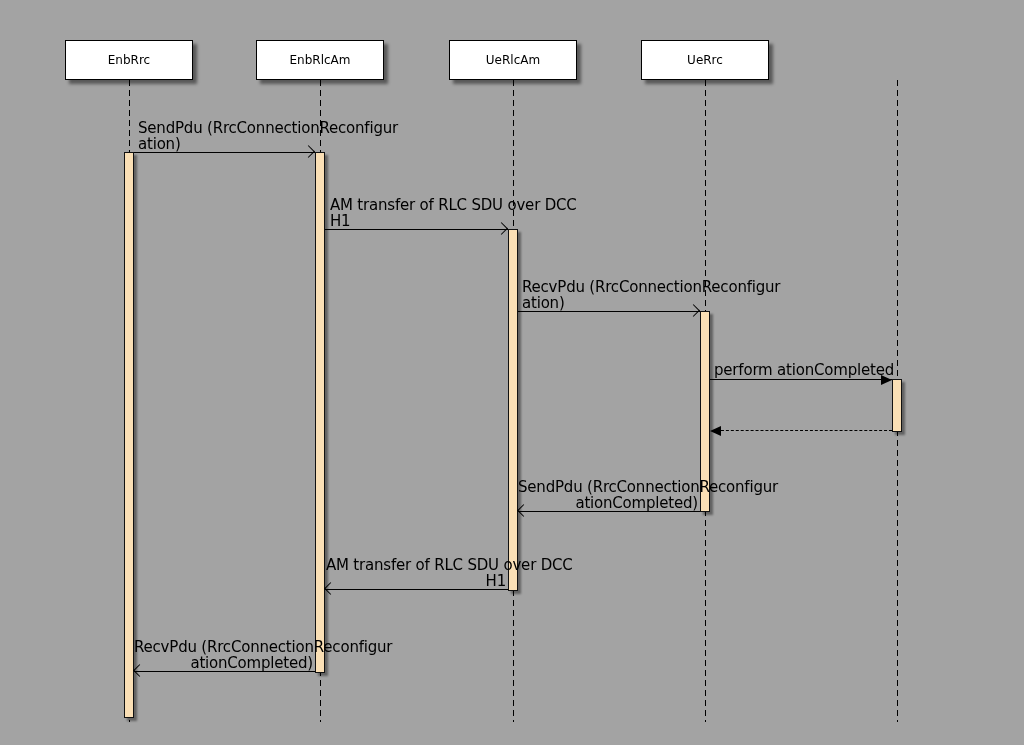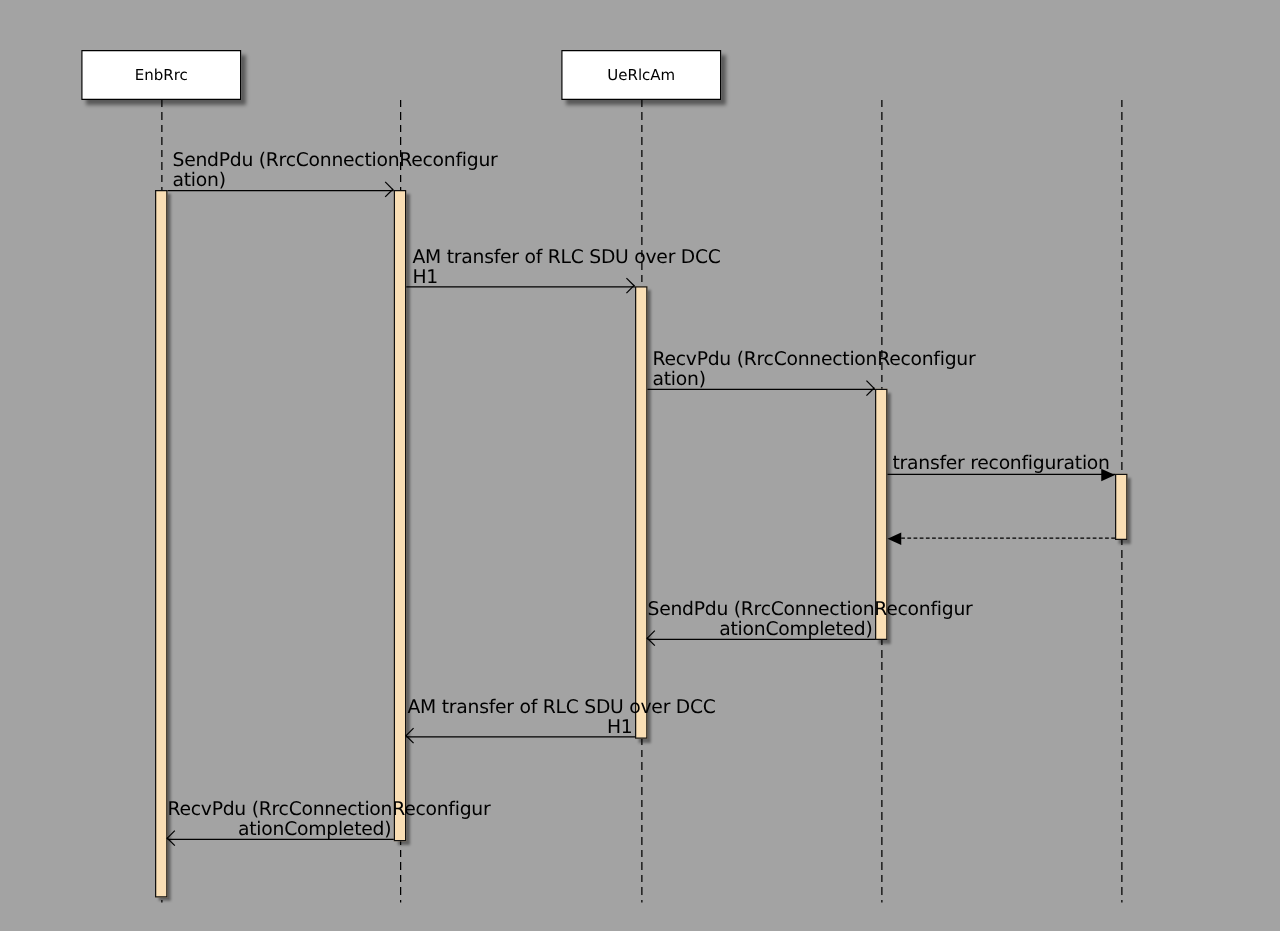--- a/index.html
+++ b/index.html
@@ -79,22 +79,28 @@
 
   <div class="lifeline" style="left:129px;"></div>
   <div class="lifeline" style="left:320px;"></div>
   <div class="lifeline" style="left:513px;"></div>
   <div class="lifeline" style="left:705px;"></div>
   <div class="lifeline" style="left:897px;"></div>
 
   <div class="actor-box" style="left:65px;">
       <span>EnbRrc</span>
     </div>
+  <div class="actor-box" style="left:256px;">
+      <span>EnbRlcAm</span>
+    </div>
   <div class="actor-box" style="left:449px;">
       <span>UeRlcAm</span>
+    </div>
+  <div class="actor-box" style="left:641px;">
+      <span>UeRrc</span>
     </div>
 
   <div class="activation" style="left:124px; top:152px; height:566px;"></div>
   <div class="activation" style="left:315px; top:152px; height:521px;"></div>
   <div class="activation" style="left:508px; top:229px; height:362px;"></div>
   <div class="activation" style="left:700px; top:311px; height:201px;"></div>
   <div class="activation" style="left:892px; top:379px; height:53px;"></div>
 
   <div class="msg-label align-left" style="left:138px; top:120px; width:178px;">
     <div>SendPdu (RrcConnectionReconfigur</div>
@@ -111,21 +117,21 @@
   <span class="head-open right" style="left:497px; top:224px;"></span>
 
   <div class="msg-label align-left" style="left:522px; top:279px; width:180px;">
     <div>RecvPdu (RrcConnectionReconfigur</div>
     <div>ation)</div>
   </div>
   <div class="msg-line" style="left:518px; top:311px; width:182px;"></div>
   <span class="head-open right" style="left:689px; top:306px;"></span>
 
   <div class="msg-label align-left" style="left:714px; top:362px; width:180px;">
-    <div>transfer reconfiguration</div>
+    <div>perform ationCompleted</div>
   </div>
   <div class="msg-line" style="left:710px; top:379px; width:182px;"></div>
   <span class="head-filled right" style="left:881px; top:375px;"></span>
 
   <div class="msg-line dashed" style="left:716px; top:430px; width:176px;"></div>
   <span class="head-filled left" style="left:710px; top:426px;"></span>
 
   <div class="msg-label align-right" style="left:518px; top:479px; width:180px;">
     <div>SendPdu (RrcConnectionReconfigur</div>
     <div>ationCompleted)</div>

